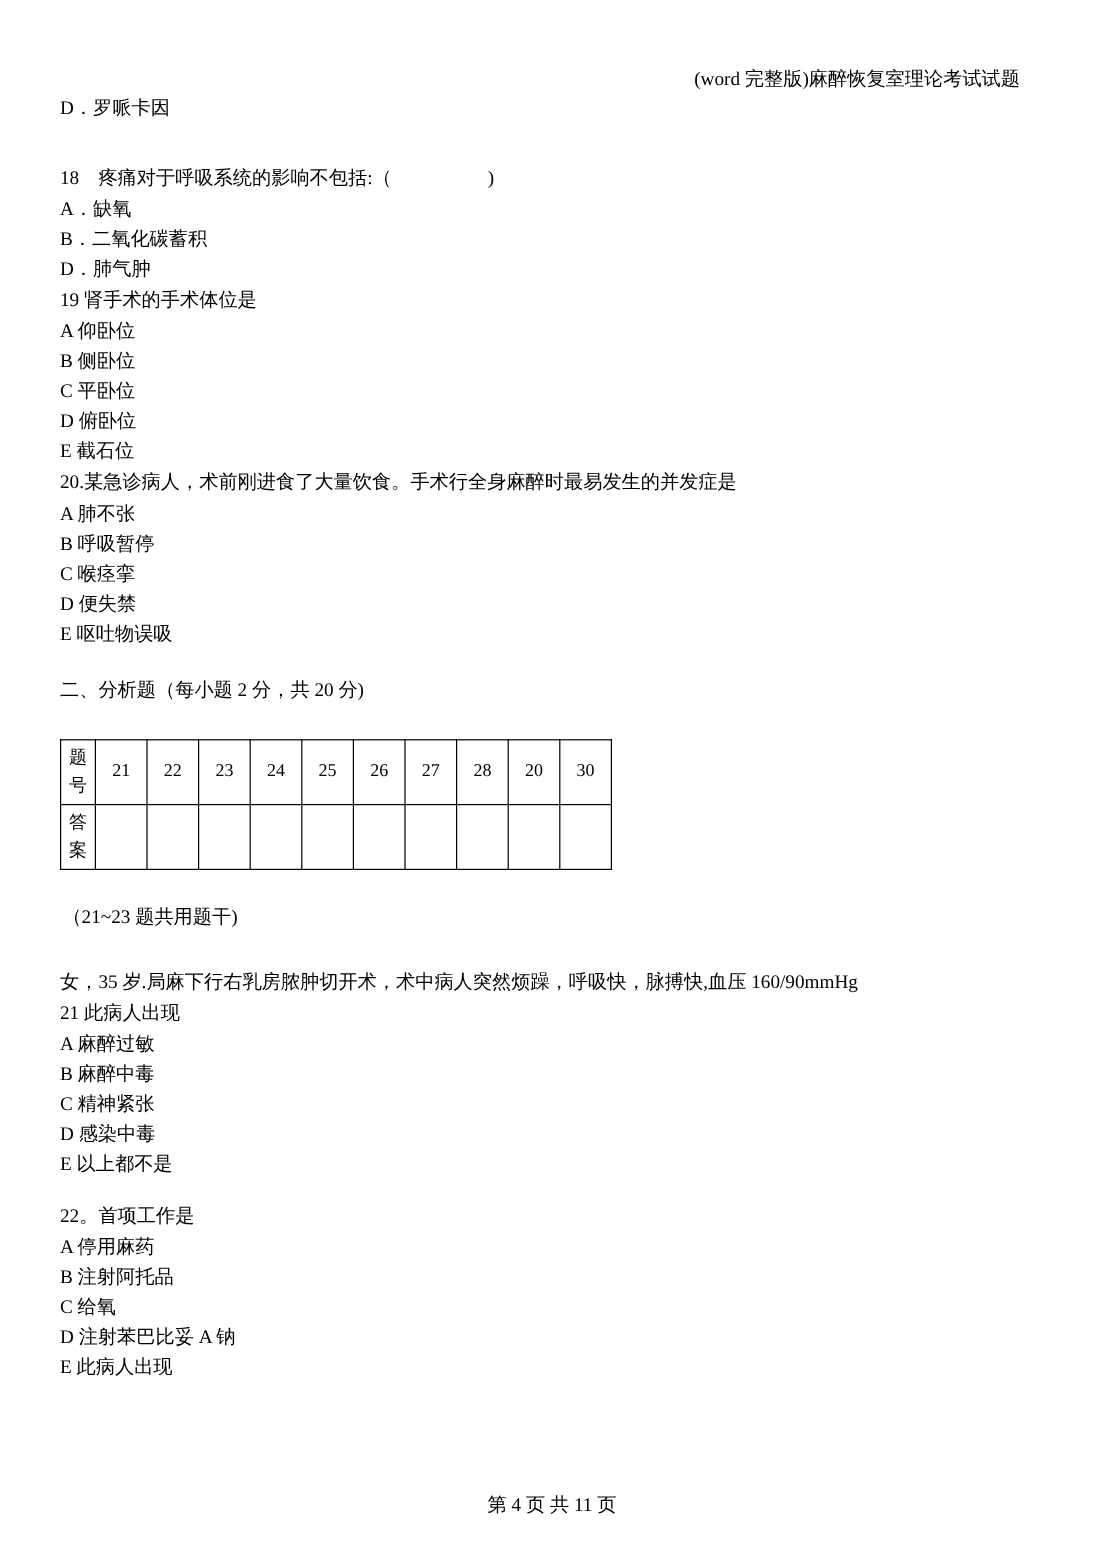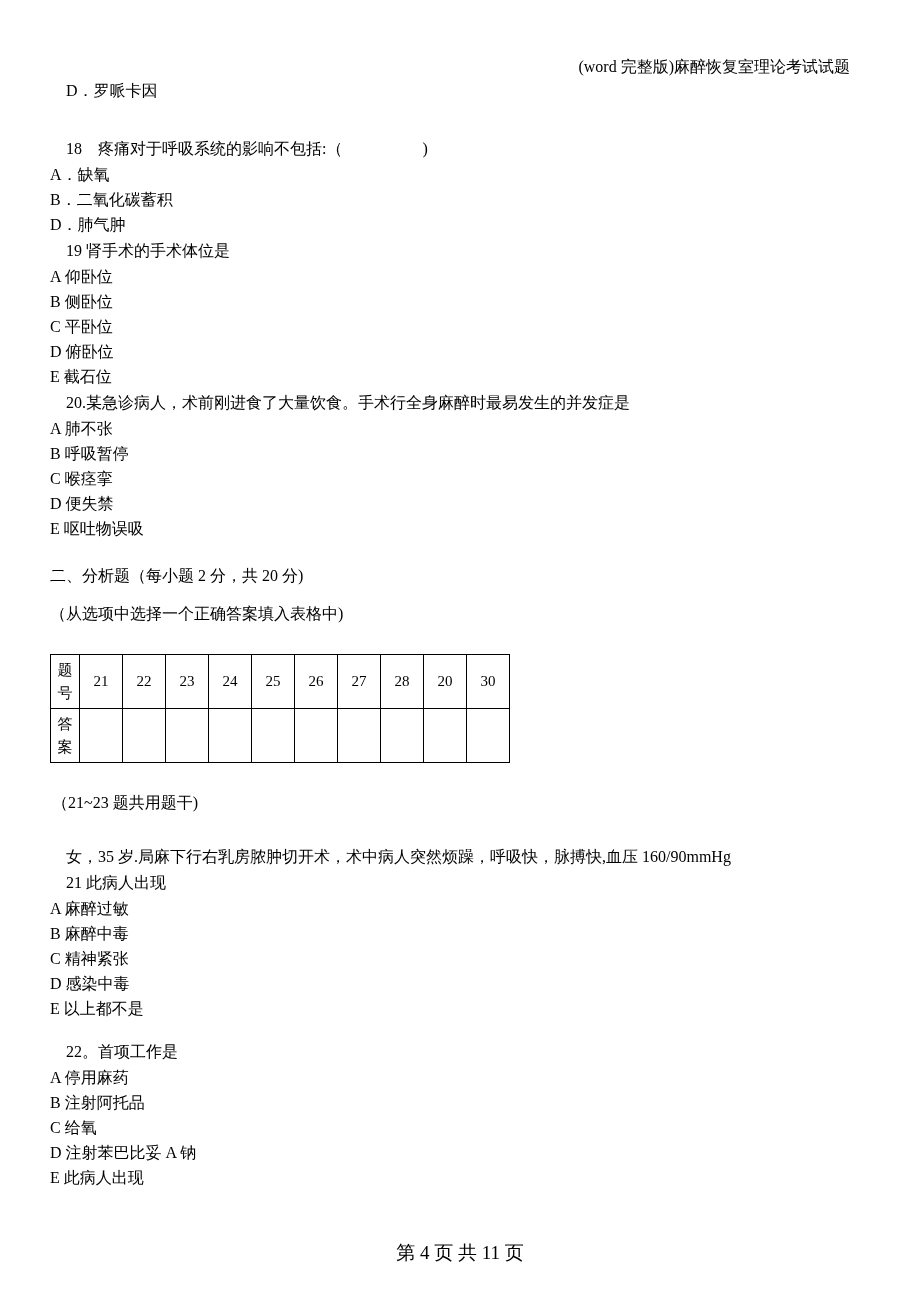--- a/index.html
+++ b/index.html
@@ -17,21 +17,21 @@
     box-sizing: border-box;
     position: relative;
   }
   .header-right {
     position: absolute;
     top: 55px;
     right: 70px;
     font-size: 16px;
   }
   .line {
-    margin: 2px 16px;
+    margin: 2px 0;
   }
   .q-option {
     margin: 1px 0;
   }
   .score-table {
     border-collapse: collapse;
     display: inline-block;
     vertical-align: middle;
     margin-top: 8px;
     margin-right: 12px;
@@ -66,21 +66,21 @@
   }
   .answer-table td.label-col {
     width: 28px;
   }
   .footer {
     position: absolute;
     bottom: 35px;
     left: 0;
     width: 100%;
     text-align: center;
-    font-size: 19px;
+    font-size: 16px;
   }
   .spacer { height: 8px; }
   .spacer-lg { height: 26px; }
   .indent { margin-left: 2px; }
   .q18-block { margin-top: 34px; }
 </style>
 </head>
 <body>
 
 <div class="page">
@@ -110,21 +110,20 @@
     <div class="q-option">A 肺不张</div>
     <div class="q-option">B 呼吸暂停</div>
     <div class="q-option">C 喉痉挛</div>
     <div class="q-option">D 便失禁</div>
     <div class="q-option">E 呕吐物误吸</div>
   </div>
 
   <div>
     <div class="section-title-wrap">
       <div class="section-title">二、分析题（每小题 2 分，共 20 分)</div>
-      <div class="section-title">（从选项中选择一个正确答案填入表格中)</div>
     </div>
   </div>
 
   <table class="answer-table">
     <tbody>
         <tr>
       <td class="label-col">题号</td>
       <td>21</td>
       <td>22</td>
       <td>23</td>

